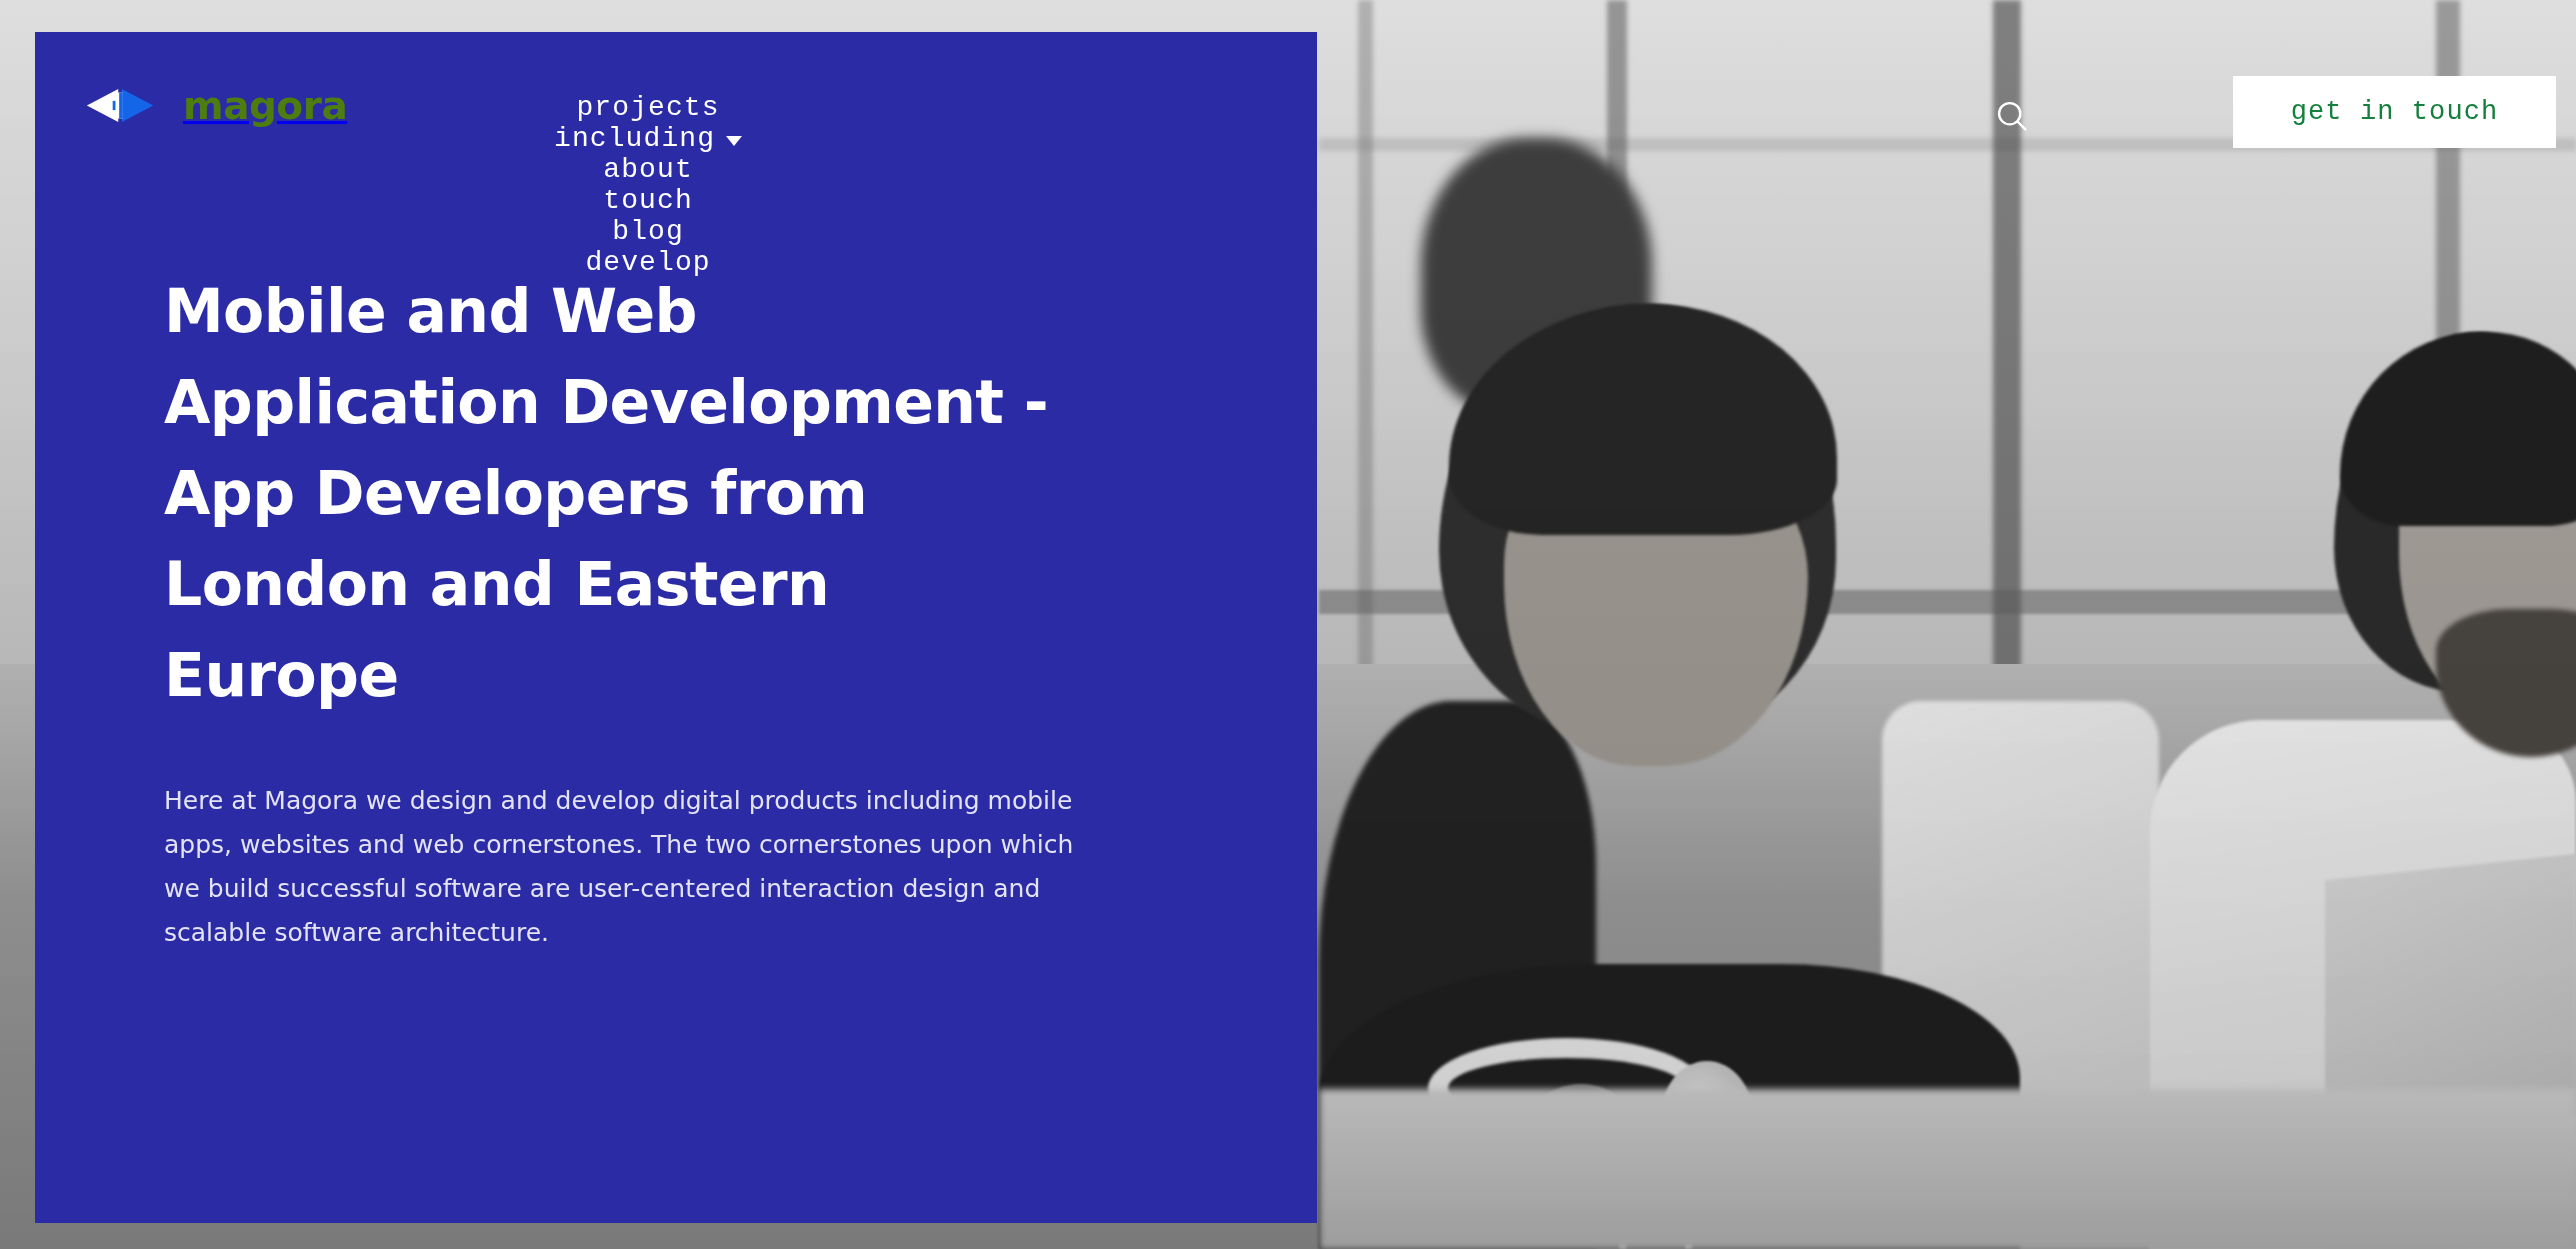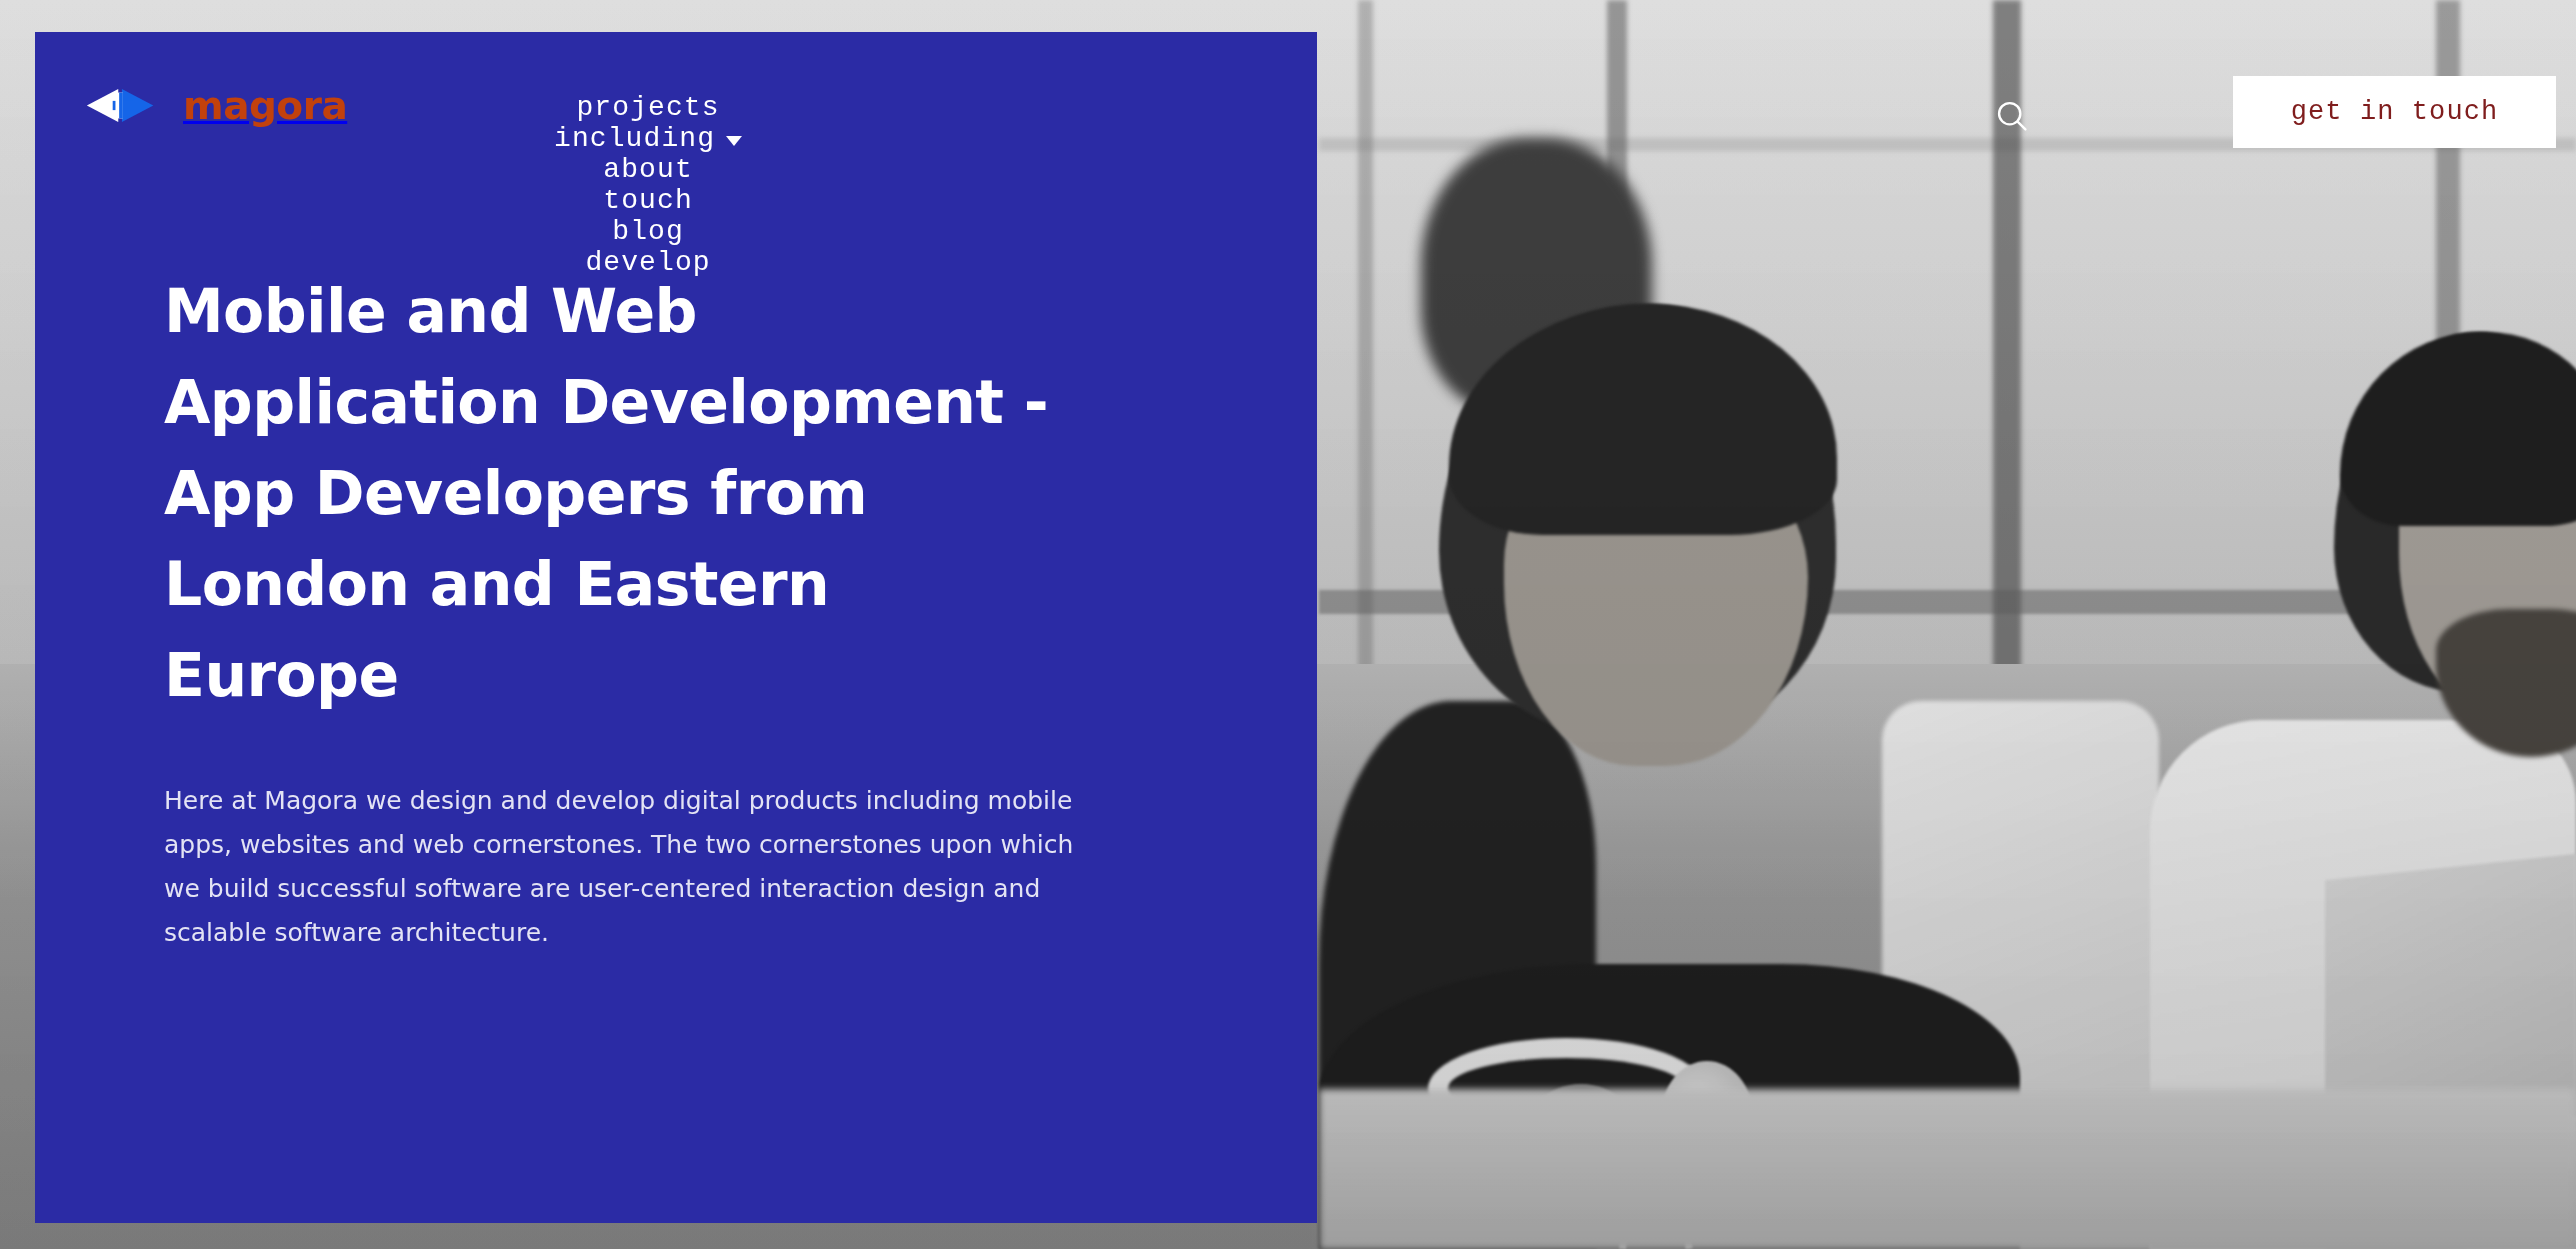--- a/index.html
+++ b/index.html
@@ -190,21 +190,21 @@
   }
 
   #brand {
     position:absolute;
     left:85px; top:81px;
     display:flex; align-items:center; gap:26px;
     height:48px;
   }
   #brand-mark { width:72px; height:41px; display:block; }
   #brand-name {
-    color:#c2410c;
+    color:#4d7c0f;
     font-size:39px;
     font-weight:600;
     letter-spacing:-0.5px;
     line-height:1;
     font-family:"DejaVu Sans", sans-serif;
   }
 
   #main-nav {
     position:absolute;
     left:554px; top:92px;
@@ -245,21 +245,21 @@
   #cta-button {
     position:absolute;
     left:2233px; top:76px;
     width:323px; height:72px;
     background:#ffffff;
     display:flex; align-items:center; justify-content:center;
     cursor:pointer;
     border:0;
   }
   #cta-label {
-    color:#7f1d1d;
+    color:#15803d;
     font-family:"Liberation Mono", monospace;
     font-size:27px;
     letter-spacing:1.1px;
     white-space:nowrap;
   }
 
   
   #hero-copy {
     position:absolute;
     left:164px; top:266px;

